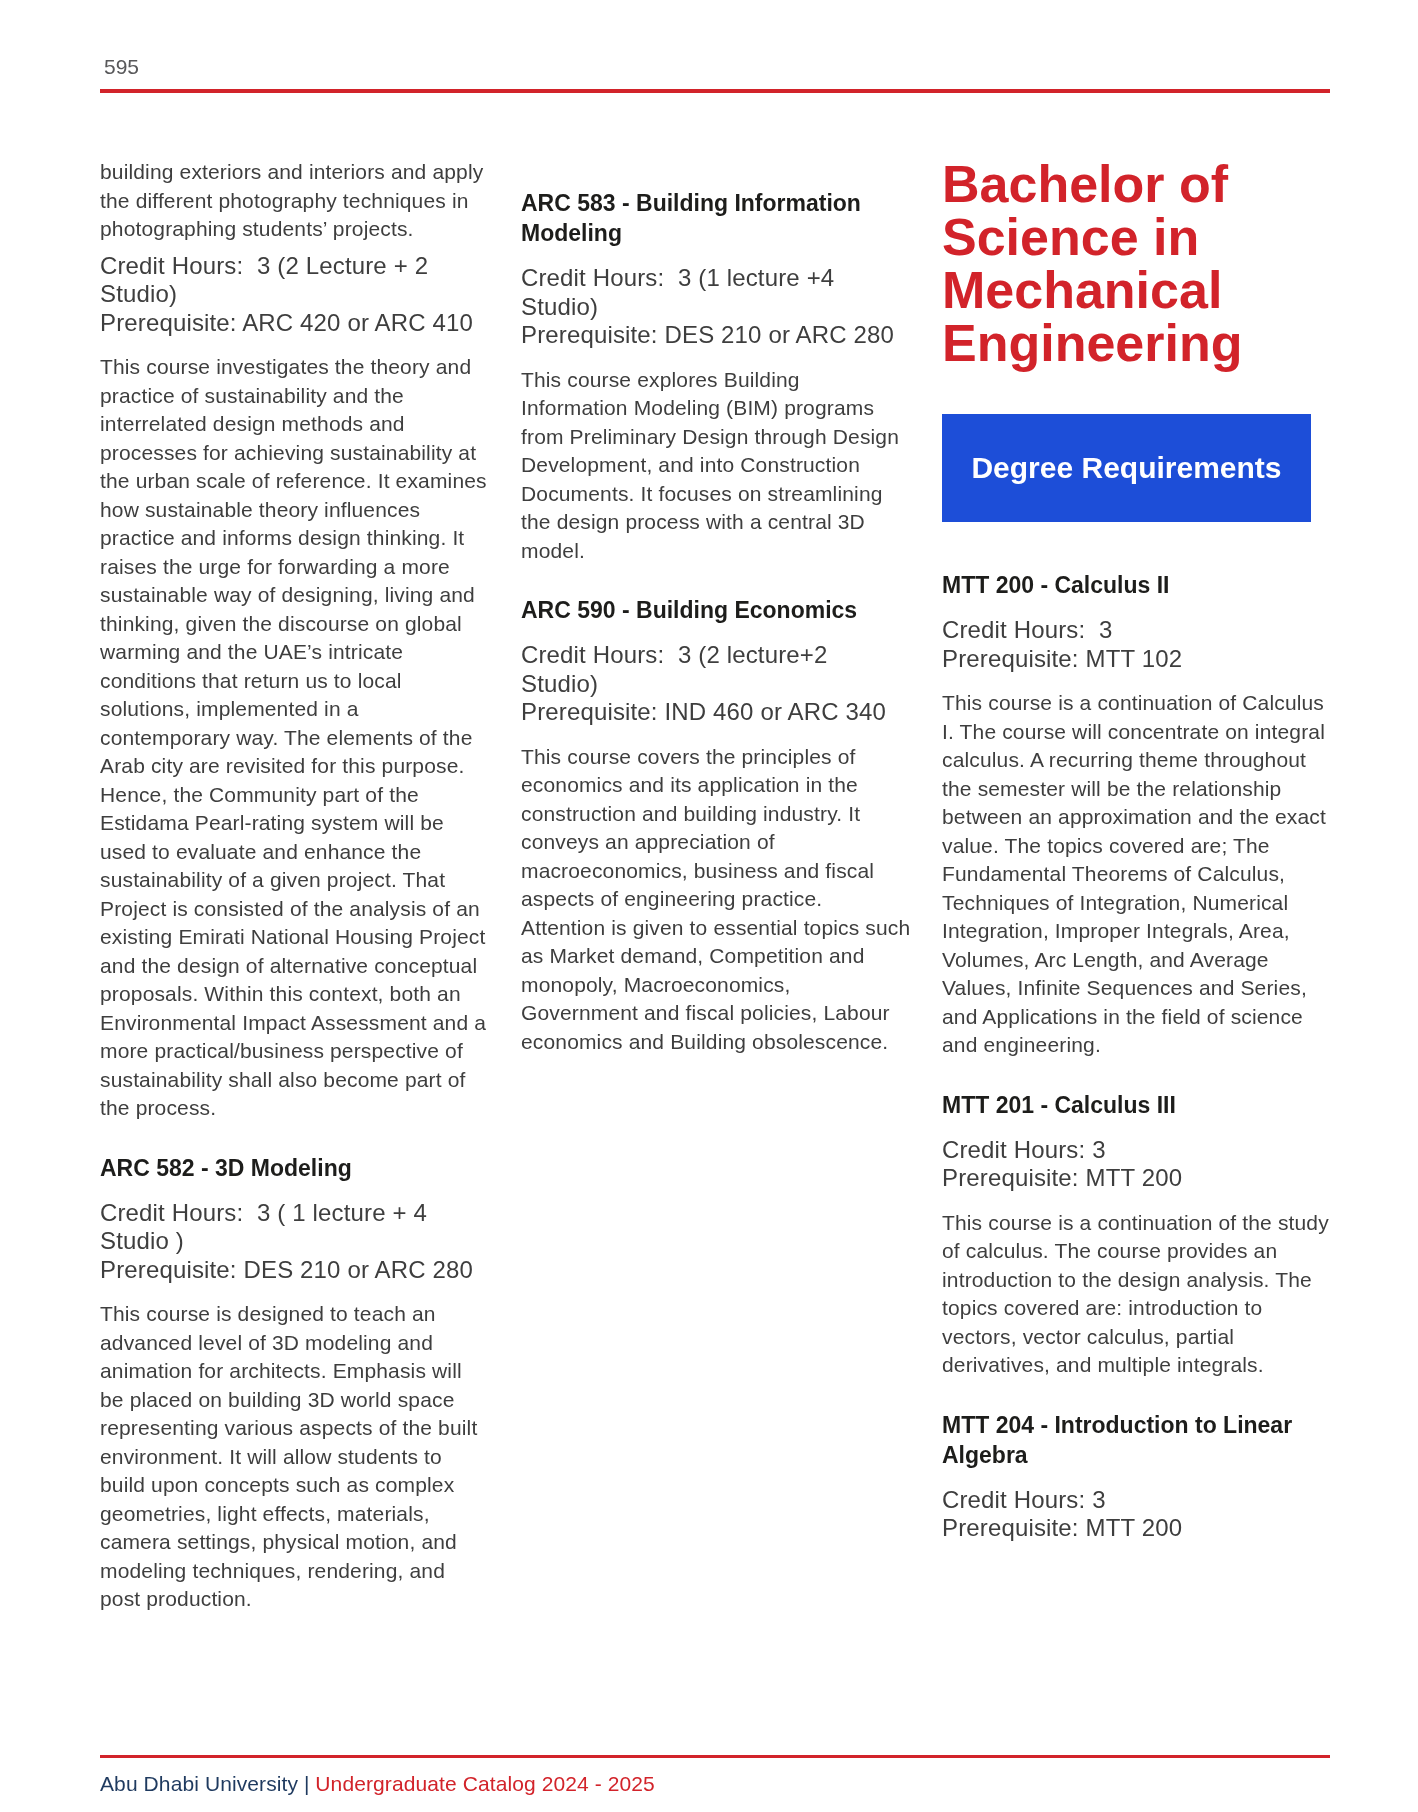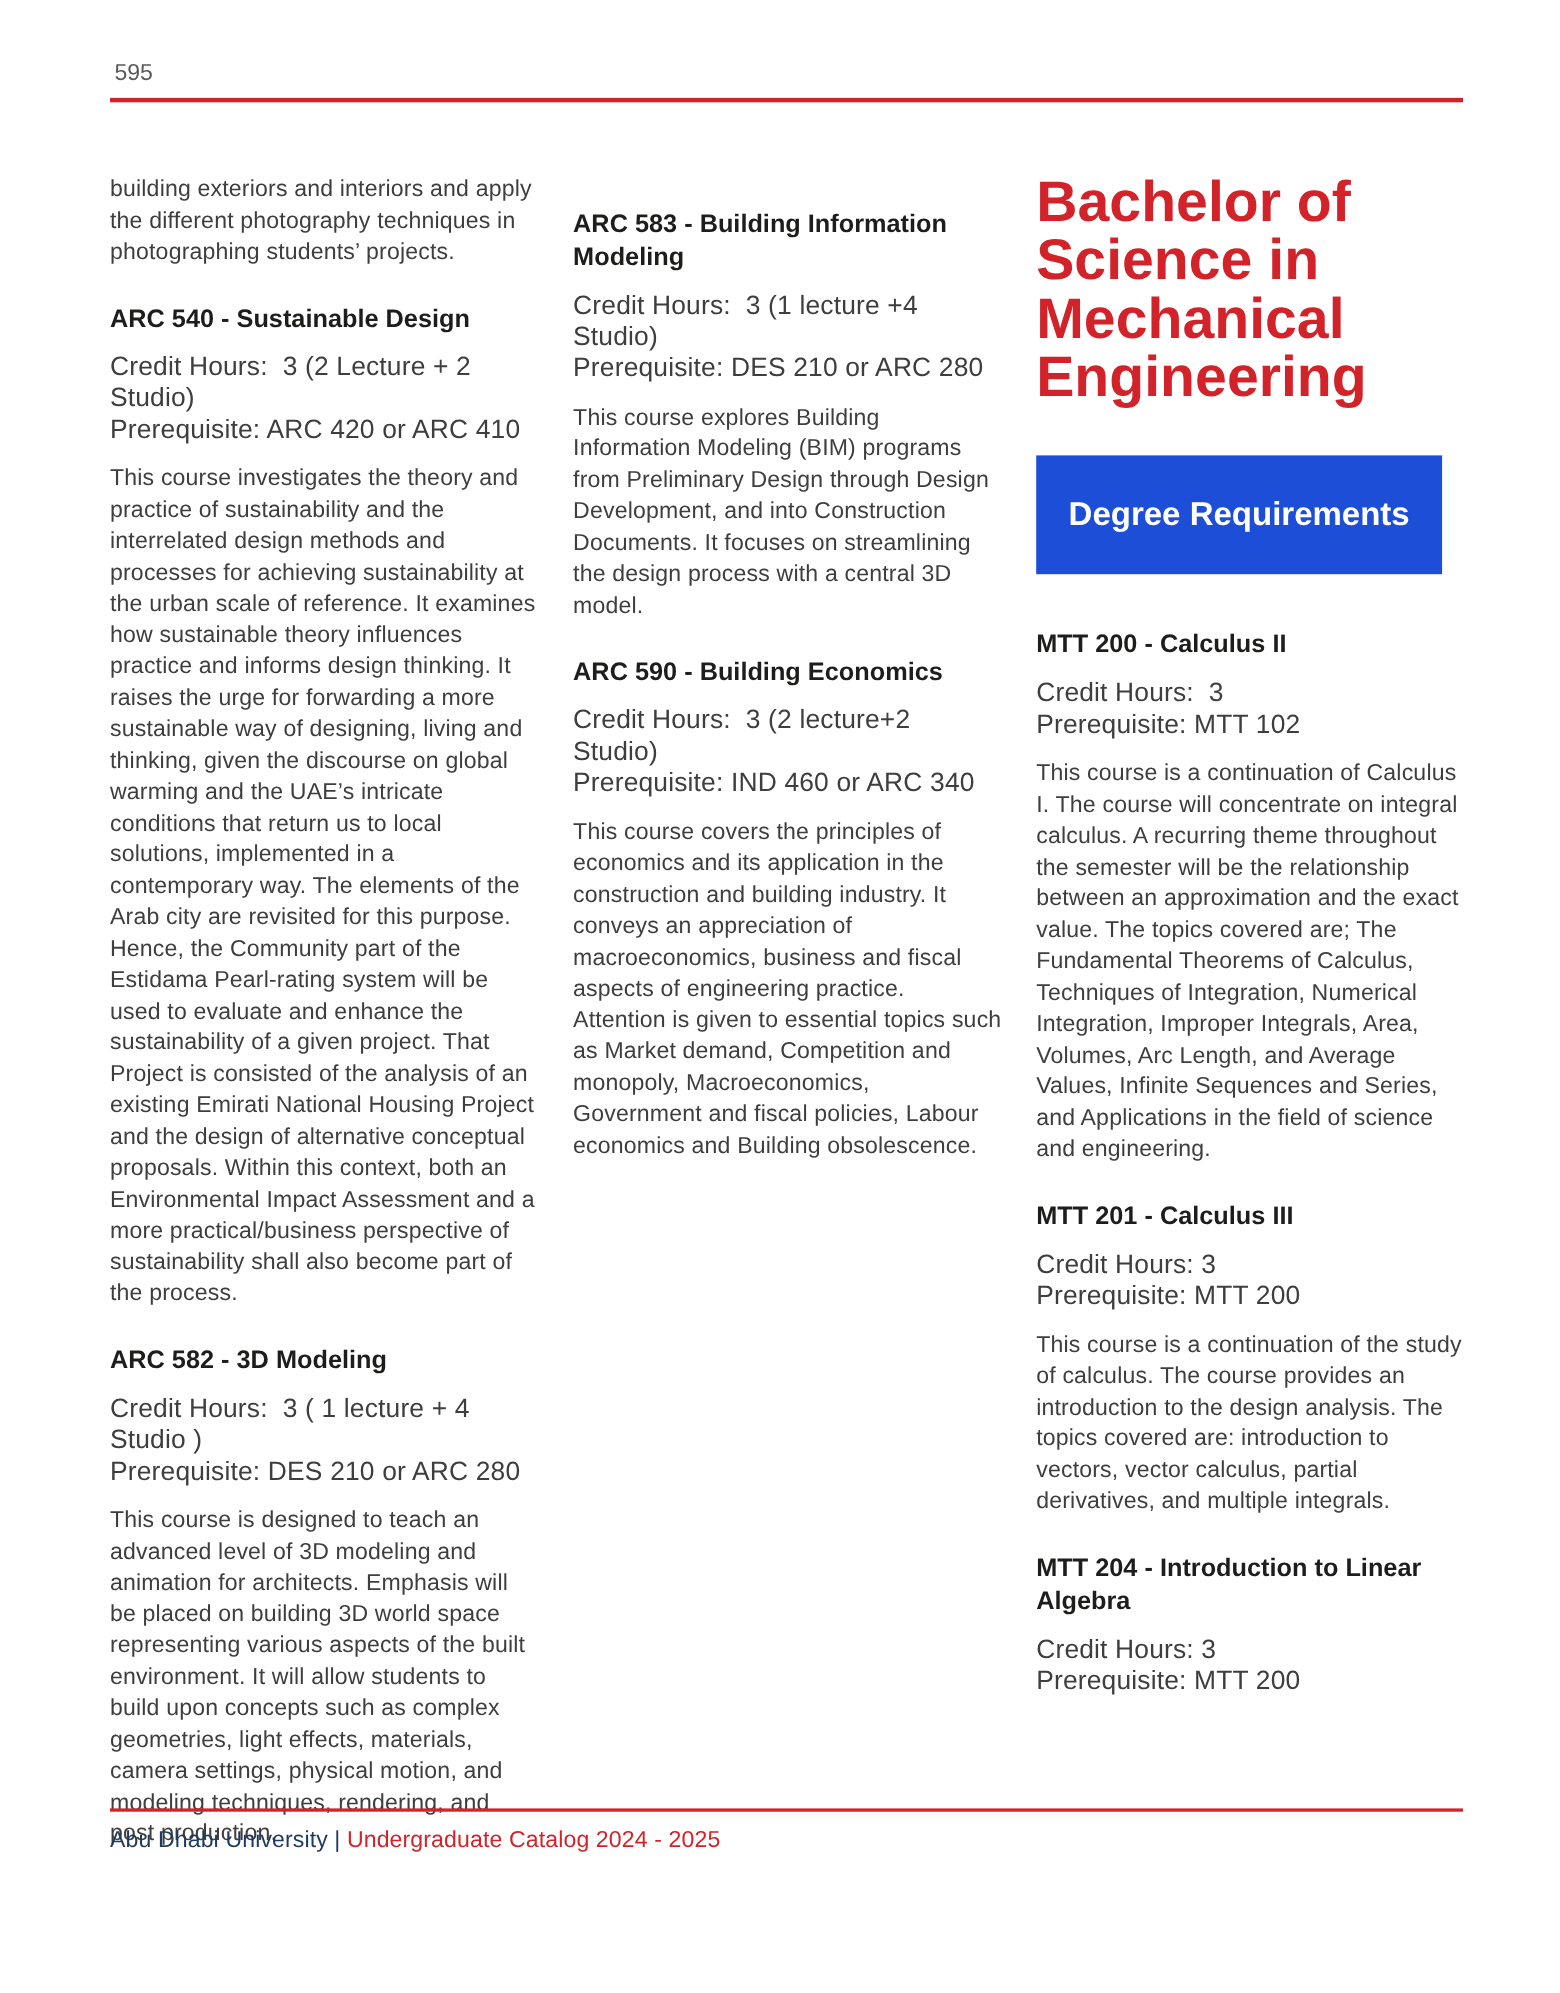--- a/index.html
+++ b/index.html
@@ -81,21 +81,21 @@
     color: #ffffff;
     font-size: 30px;
     font-weight: 700;
     display: flex;
     align-items: center;
     justify-content: center;
     margin: 0 0 48px 0;
   }
   .footer {
     position: absolute;
-    top: 1644px;
+    top: 1755px;
     left: 100px;
     right: 88px;
     border-top: 3px solid #D2232A;
     padding-top: 14px;
     font-size: 21px;
   }
   .footer span { letter-spacing: 0.1px; }
   .footer .navy { color: #1F3A5F; }
   .footer .red { color: #D2232A; }
 </style>
@@ -108,21 +108,20 @@
     <div class="page-number">595</div>
     <div class="header-rule"></div>
   </div>
 
   <div class="content">
 
     <div class="col">
       <p class="intro">building exteriors and interiors and apply the different photography techniques in photographing students’ projects.</p>
 
       <section>
-        <h3 class="course-title">ARC 540 - Sustainable Design</h3>
         <div class="course-meta">
           <div>Credit Hours:  3 (2 Lecture + 2 Studio)</div>
           <div>Prerequisite: ARC 420 or ARC 410</div>
         </div>
         <p class="course-desc">This course investigates the theory and practice of sustainability and the interrelated design methods and processes for achieving sustainability at the urban scale of reference. It examines how sustainable theory influences practice and informs design thinking. It raises the urge for forwarding a more sustainable way of designing, living and thinking, given the discourse on global warming and the UAE’s intricate conditions that return us to local solutions, implemented in a contemporary way. The elements of the Arab city are revisited for this purpose. Hence, the Community part of the Estidama Pearl-rating system will be used to evaluate and enhance the sustainability of a given project. That Project is consisted of the analysis of an existing Emirati National Housing Project and the design of alternative conceptual proposals. Within this context, both an Environmental Impact Assessment and a more practical/business perspective of sustainability shall also become part of the process.</p>
       </section>
 
       <section>
         <h3 class="course-title">ARC 582 - 3D Modeling</h3>
         <div class="course-meta">

